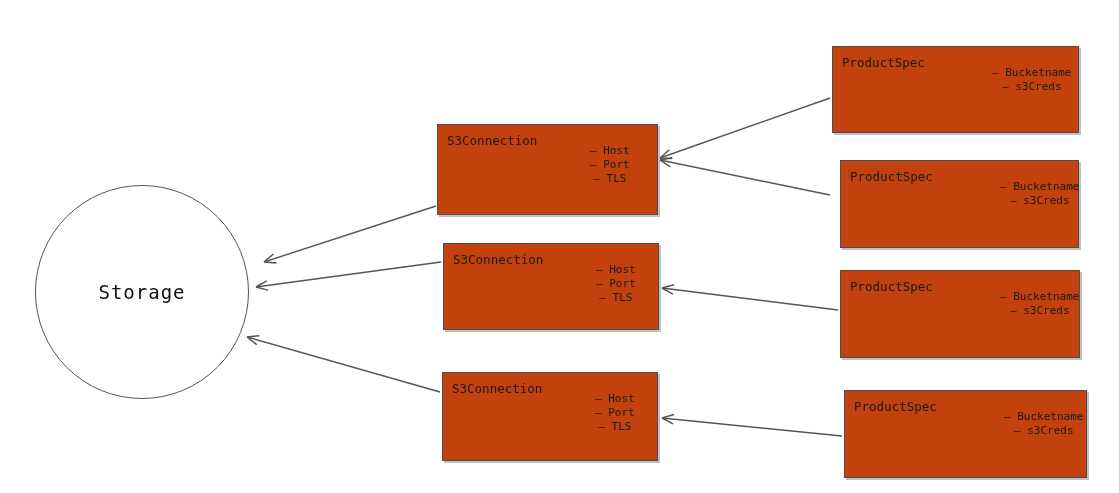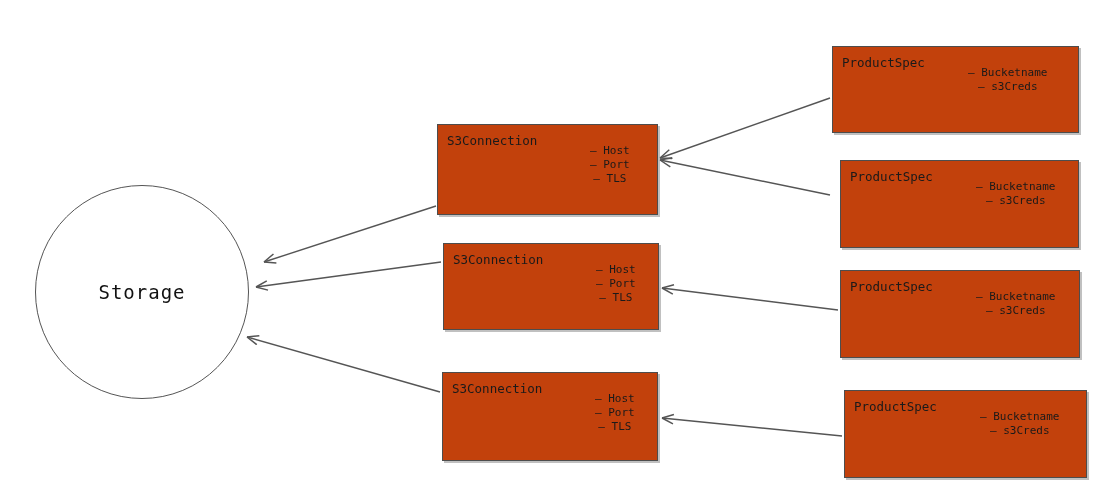--- a/index.html
+++ b/index.html
@@ -43,21 +43,21 @@
   .node-attrs {
     position: absolute;
     top: 19px;
     font-size: 11px;
     line-height: 14px;
     color: #1a1a1a;
     white-space: nowrap;
   }
   .node-attrs .attr-row { white-space: nowrap; }
   .s3-attrs { left: 152px; }
-  .ps-attrs { left: 135px; }
+  .ps-attrs { left: 159px; }
 
   .circle-node {
     position: absolute;
     box-sizing: border-box;
     border: 1.5px solid #555555;
     border-radius: 50%;
     background: #ffffff;
     display: flex;
     align-items: center;
     justify-content: center;

